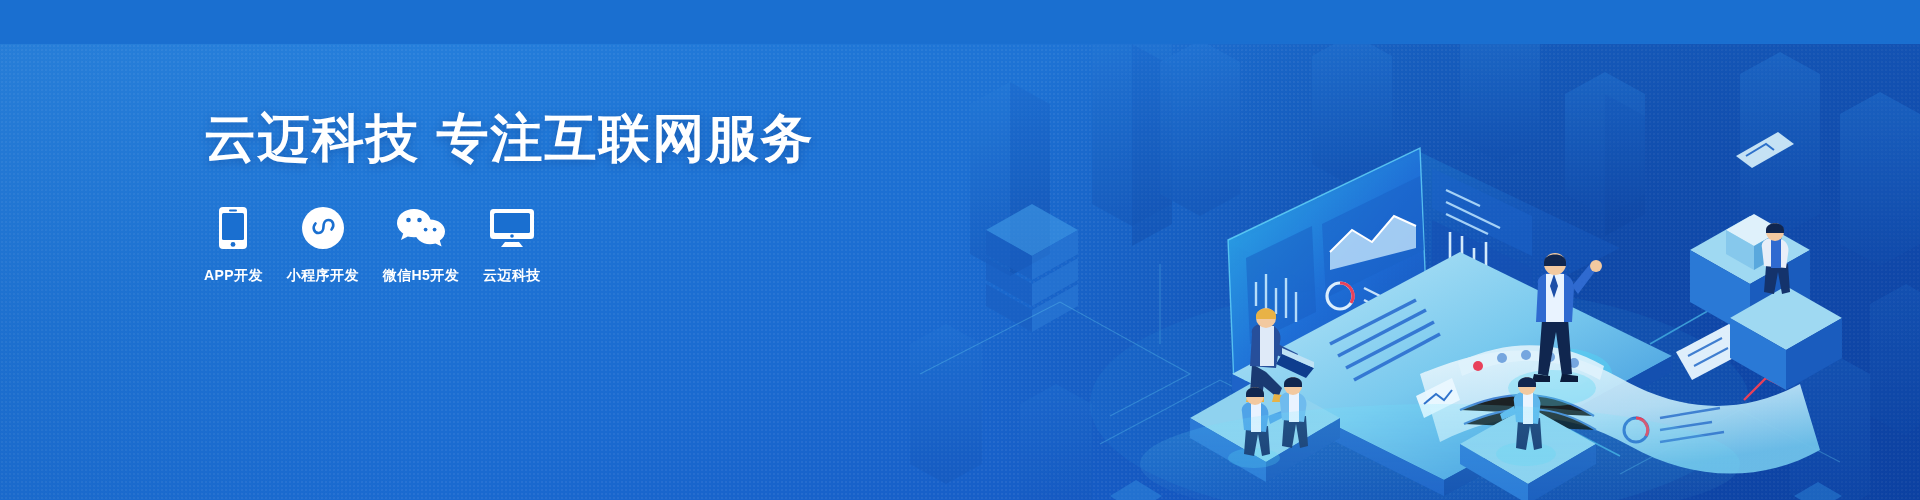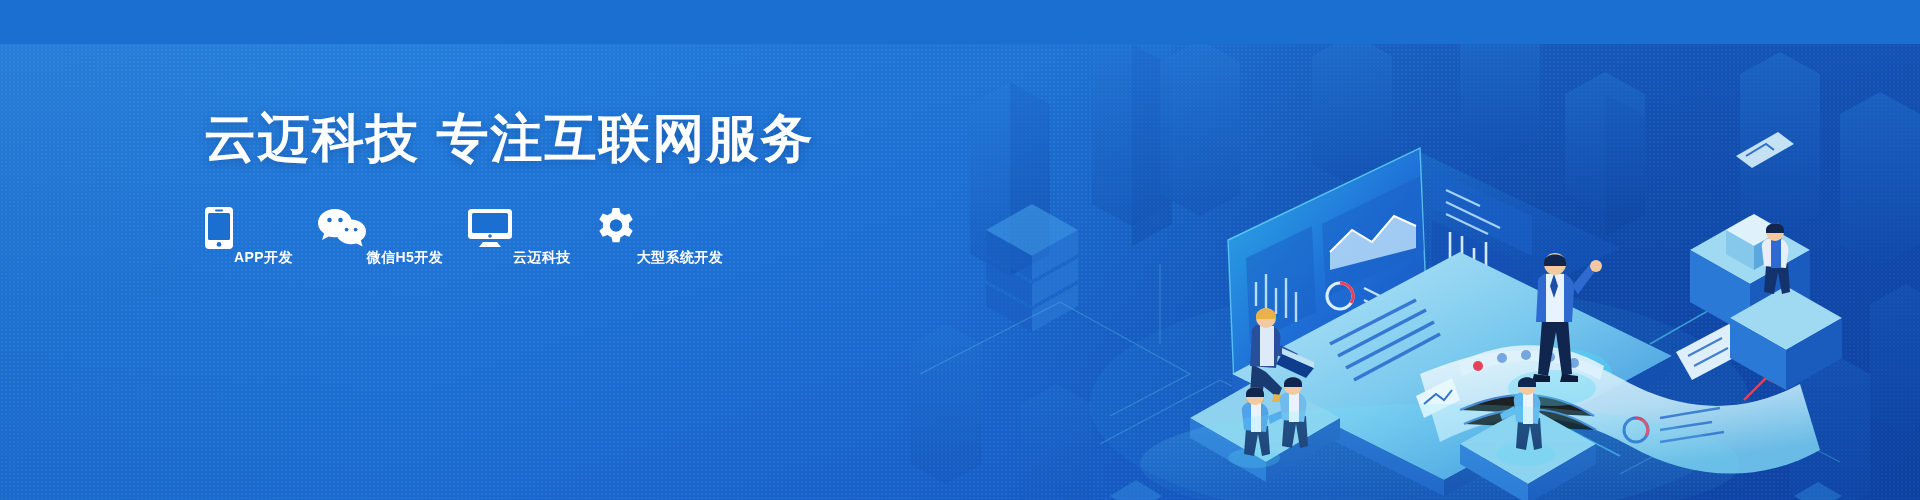--- a/index.html
+++ b/index.html
@@ -60,22 +60,22 @@
   .subtitle .line { display:block; }
 
   
   .services {
     margin-top:34px;
     display:flex;
     align-items:flex-start;
   }
   .service {
     display:flex;
-    flex-direction:row;
-    align-items:flex-end;
+    flex-direction:column;
+    align-items:center;
     margin-right:24px;
     cursor:pointer;
   }
   .service:last-child { margin-right:0; }
   .service .ico {
     height:46px;
     display:flex; align-items:center; justify-content:center;
     margin-bottom:16px;
   }
   .service .ico svg { display:block; fill:#ffffff; }
@@ -413,20 +413,29 @@
           <svg width="30" height="44" viewBox="0 0 30 44">
             <rect x="1" y="1" width="28" height="42" rx="4" ry="4" fill="#fff"></rect>
             <rect x="4" y="7" width="22" height="27" rx="1.5" fill="#1a6fd0"></rect>
             <rect x="11" y="3.6" width="8" height="2" rx="1" fill="#1a6fd0"></rect>
             <circle cx="15" cy="38.4" r="2.4" fill="#1a6fd0"></circle>
           </svg>
         </span>
         <span class="cap">APP开发</span>
       </div>
 
+      <div class="service">
+        <span class="ico">
+          <svg width="44" height="44" viewBox="0 0 44 44">
+            <circle cx="22" cy="22" r="21" fill="#fff"></circle>
+            <path d="M14.5 17.5 C11 21.5 13 27 17.5 27 C21.5 27 22.5 23 22.5 20.5 C22.5 18 23.5 14 27.5 14 C32 14 34 19.5 30.5 23.5" fill="none" stroke="#1a6fd0" stroke-width="2.6" stroke-linecap="round"></path>
+          </svg>
+        </span>
+        <span class="cap">小程序开发</span>
+      </div>
 
       <div class="service">
         <span class="ico">
           <svg width="50" height="42" viewBox="0 0 50 42">
             <path d="M18 2 C8 2 1 8.5 1 16 C1 20.2 3.4 24 7.2 26.4 L5 33 L11.8 29.4 C13.7 29.9 15.8 30.2 18 30.2 C28 30.2 35 23.6 35 16 C35 8.5 28 2 18 2 Z" fill="#fff"></path>
             <circle cx="12.5" cy="13" r="2.3" fill="#1a6fd0"></circle>
             <circle cx="23.5" cy="13" r="2.3" fill="#1a6fd0"></circle>
             <path d="M34 12.5 C42.5 12.5 49 17.8 49 24.4 C49 28.1 47 31.4 43.8 33.6 L45.6 39.6 L39.6 36.4 C37.8 36.9 35.9 37.2 34 37.2 C25.5 37.2 19 31.4 19 24.9 C19 18.3 25.5 12.5 34 12.5 Z" fill="#fff"></path>
             <circle cx="29.6" cy="22.6" r="1.9" fill="#1a6fd0"></circle>
             <circle cx="38.6" cy="22.6" r="1.9" fill="#1a6fd0"></circle>
@@ -440,25 +449,16 @@
           <svg width="46" height="40" viewBox="0 0 46 40">
             <rect x="1" y="1" width="44" height="30" rx="3.5" fill="#fff"></rect>
             <rect x="5" y="5" width="36" height="20" rx="1.5" fill="#1a6fd0"></rect>
             <circle cx="23" cy="28" r="1.8" fill="#1a6fd0"></circle>
             <path d="M16 34 L30 34 L34 39 L12 39 Z" fill="#fff"></path>
           </svg>
         </span>
         <span class="cap">云迈科技</span>
       </div>
 
-      <div class="service">
-        <span class="ico">
-          <svg width="42" height="42" viewBox="0 0 42 42">
-            <path d="M17.6 1 h6.8 l1.1 5.1 a15 15 0 0 1 3.9 2.25 l4.9 -1.8 l3.4 5.9 l-3.8 3.45 a15 15 0 0 1 0 4.5 l3.8 3.45 l-3.4 5.9 l-4.9 -1.8 a15 15 0 0 1 -3.9 2.25 l-1.1 5.1 h-6.8 l-1.1 -5.1 a15 15 0 0 1 -3.9 -2.25 l-4.9 1.8 l-3.4 -5.9 l3.8 -3.45 a15 15 0 0 1 0 -4.5 l-3.8 -3.45 l3.4 -5.9 l4.9 1.8 a15 15 0 0 1 3.9 -2.25 Z" fill="#fff"></path>
-            <circle cx="21" cy="18.5" r="6.2" fill="#1a6fd0"></circle>
-          </svg>
-        </span>
-        <span class="cap">大型系统开发</span>
-      </div>
 
     </div>
   </div>
 </div>
 
 </body></html>

